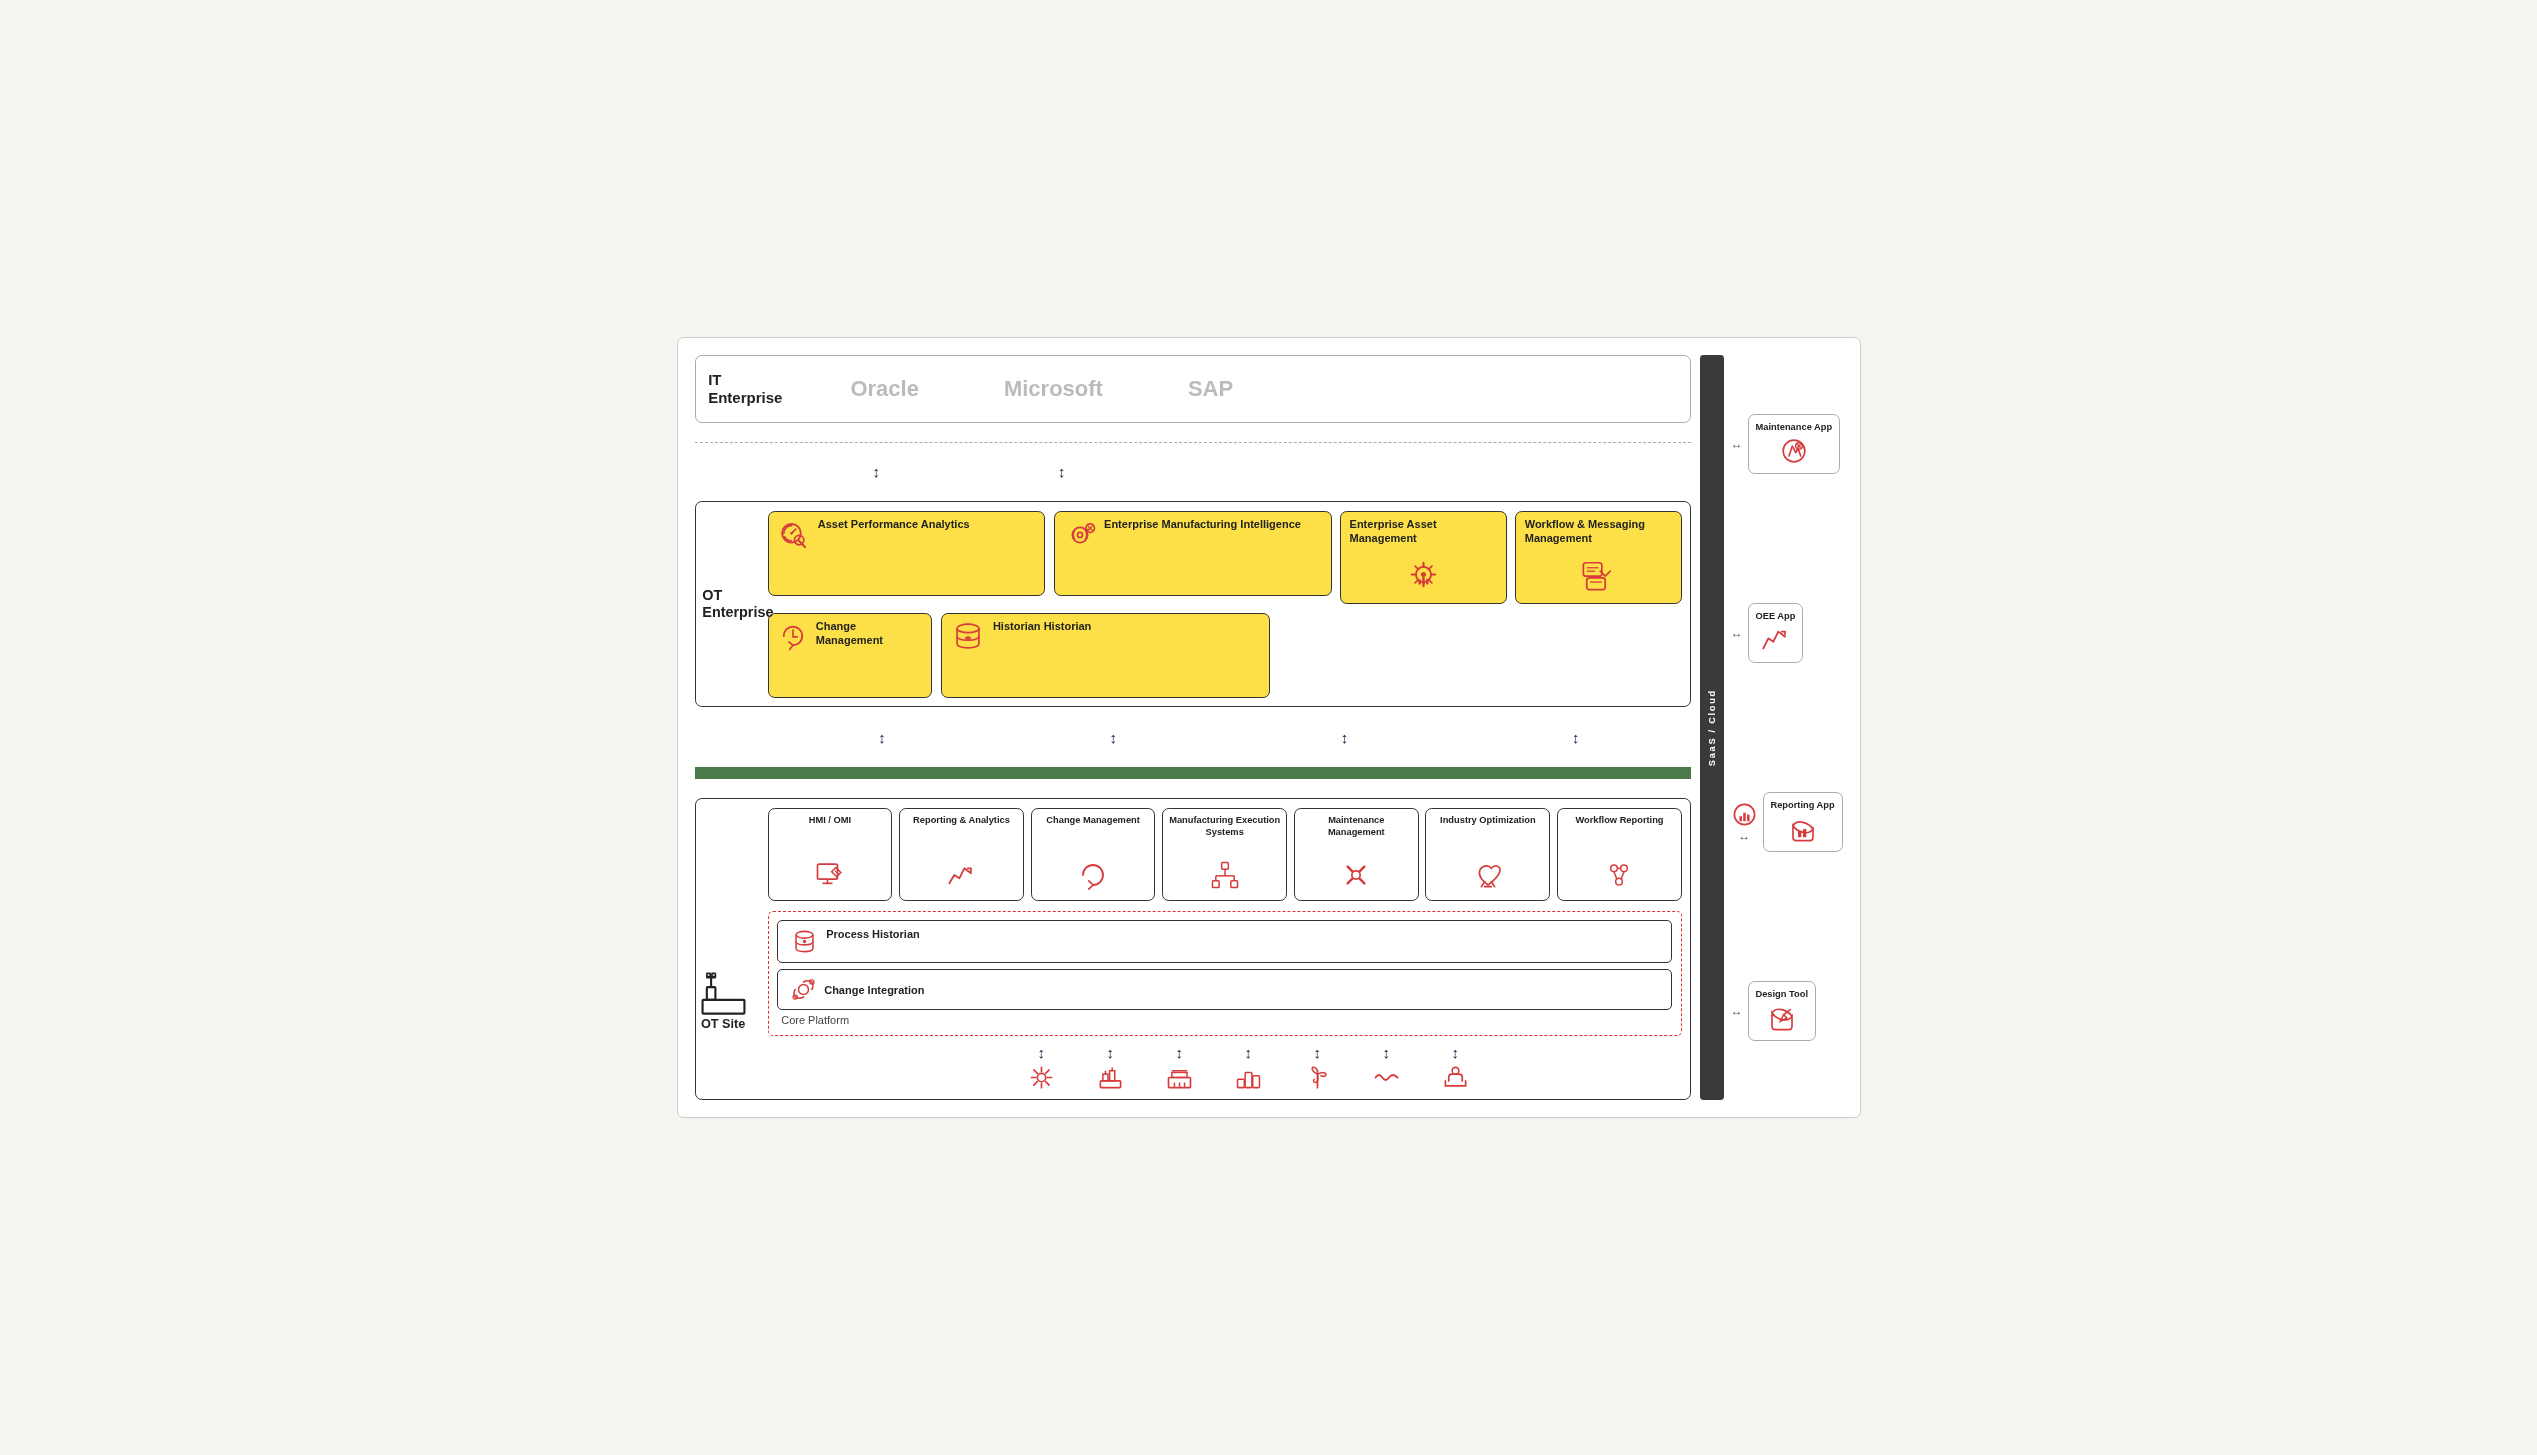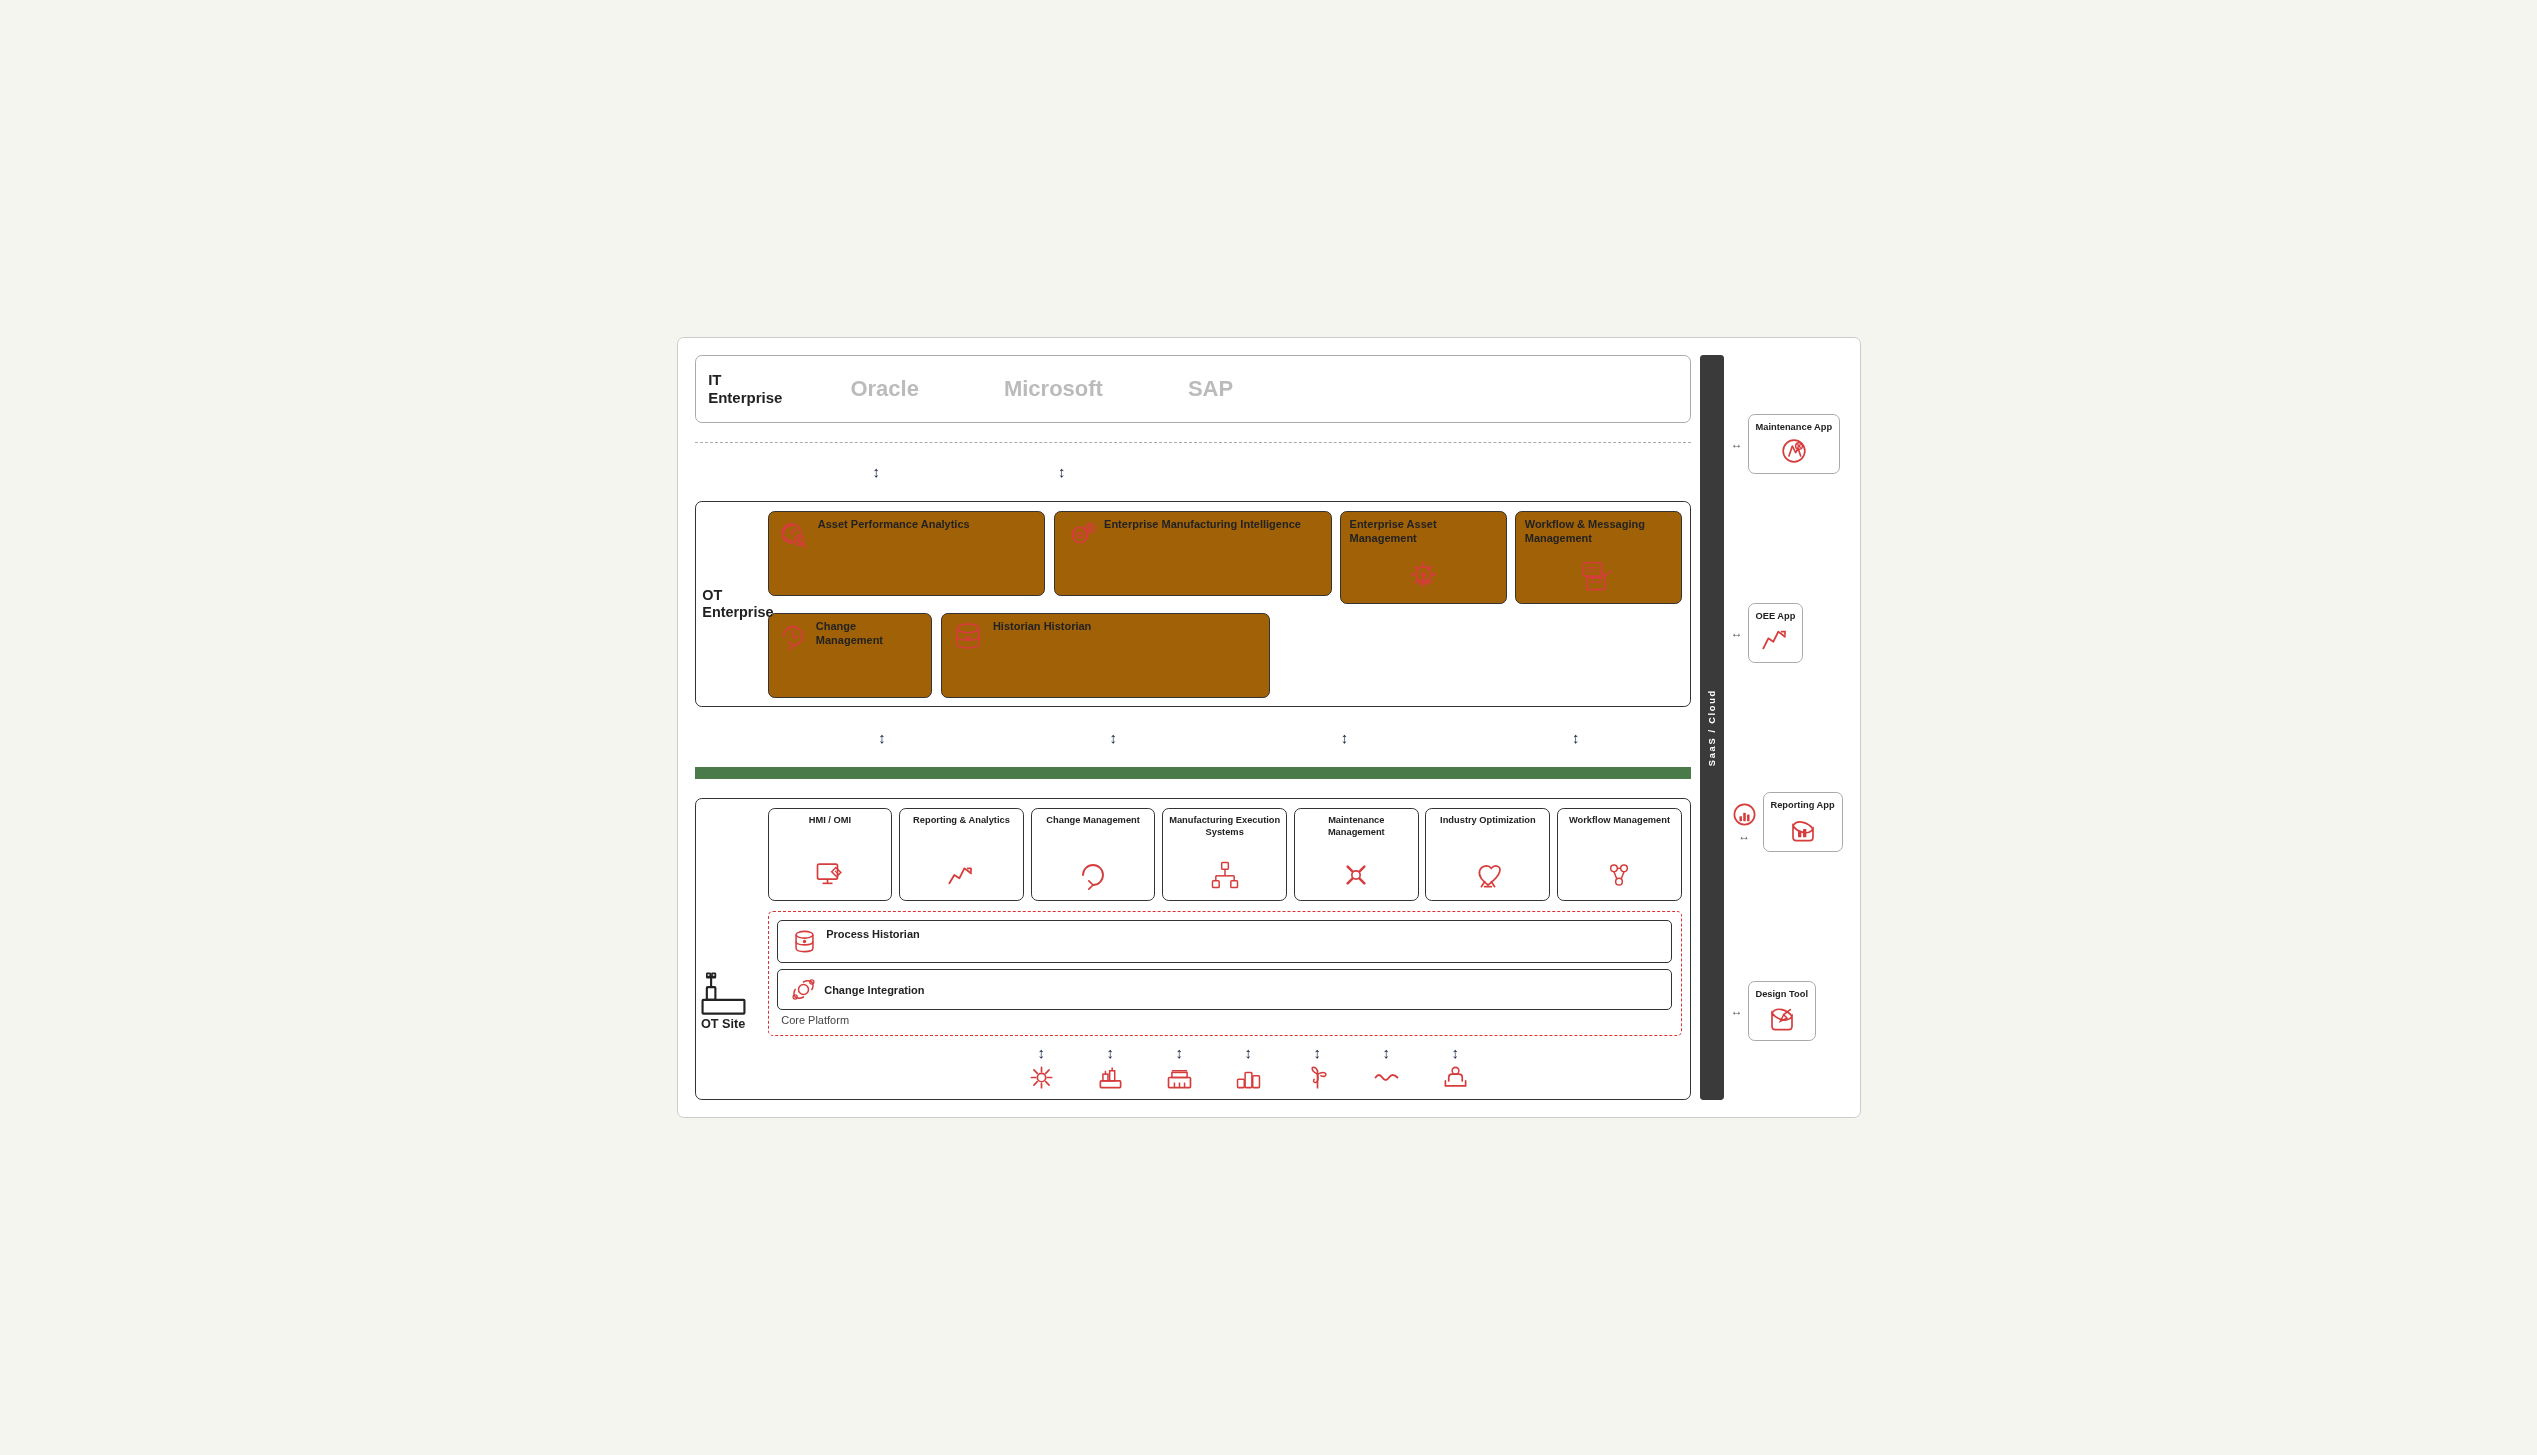--- a/index.html
+++ b/index.html
@@ -54,21 +54,21 @@
 
     
     .module-box {
       border: 1.3px solid #333;
       border-radius: 6.8px;
       padding: 6.8px 8.5px;
       display: flex;
       flex-direction: column;
       align-items: flex-start;
       gap: 5px;
-      background: #a16207;
+      background: #fde047;
       min-height: 85px;
     }
     .module-label {
       font-size: 11px;
       color: #222;
       font-weight: 600;
       line-height: 1.2;
     }
 
     
@@ -436,21 +436,21 @@
             <svg width="30" height="30" viewBox="0 0 36 36" fill="none">
               <path d="M18 30 C12 25 6 20 8 13 C10 7 18 5 22 10 C26 5 34 7 32 14 C30 21 24 25 18 30Z" stroke="#d63c3c" stroke-width="2" fill="none"></path>
               <path d="M14 26 L10 32" stroke="#d63c3c" stroke-width="2" stroke-linecap="round"></path>
               <path d="M22 26 L26 32" stroke="#d63c3c" stroke-width="2" stroke-linecap="round"></path>
               <line x1="14" y1="32" x2="22" y2="32" stroke="#d63c3c" stroke-width="2" stroke-linecap="round"></line>
             </svg>
           </div>
         </div>
 
         <div class="site-module-box">
-          <span class="site-module-label">Workflow Management</span>
+          <span class="site-module-label">Workflow Reporting</span>
           <div style="margin-top:auto;">
             <svg width="30" height="30" viewBox="0 0 36 36" fill="none">
               <circle cx="12" cy="10" r="4" stroke="#d63c3c" stroke-width="1.8" fill="none"></circle>
               <circle cx="24" cy="10" r="4" stroke="#d63c3c" stroke-width="1.8" fill="none"></circle>
               <circle cx="18" cy="26" r="4" stroke="#d63c3c" stroke-width="1.8" fill="none"></circle>
               <path d="M12 14 L15 22" stroke="#d63c3c" stroke-width="1.8" stroke-linecap="round"></path>
               <path d="M24 14 L21 22" stroke="#d63c3c" stroke-width="1.8" stroke-linecap="round"></path>
               <line x1="16" y1="10" x2="20" y2="10" stroke="#d63c3c" stroke-width="1.8"></line>
             </svg>
           </div>

